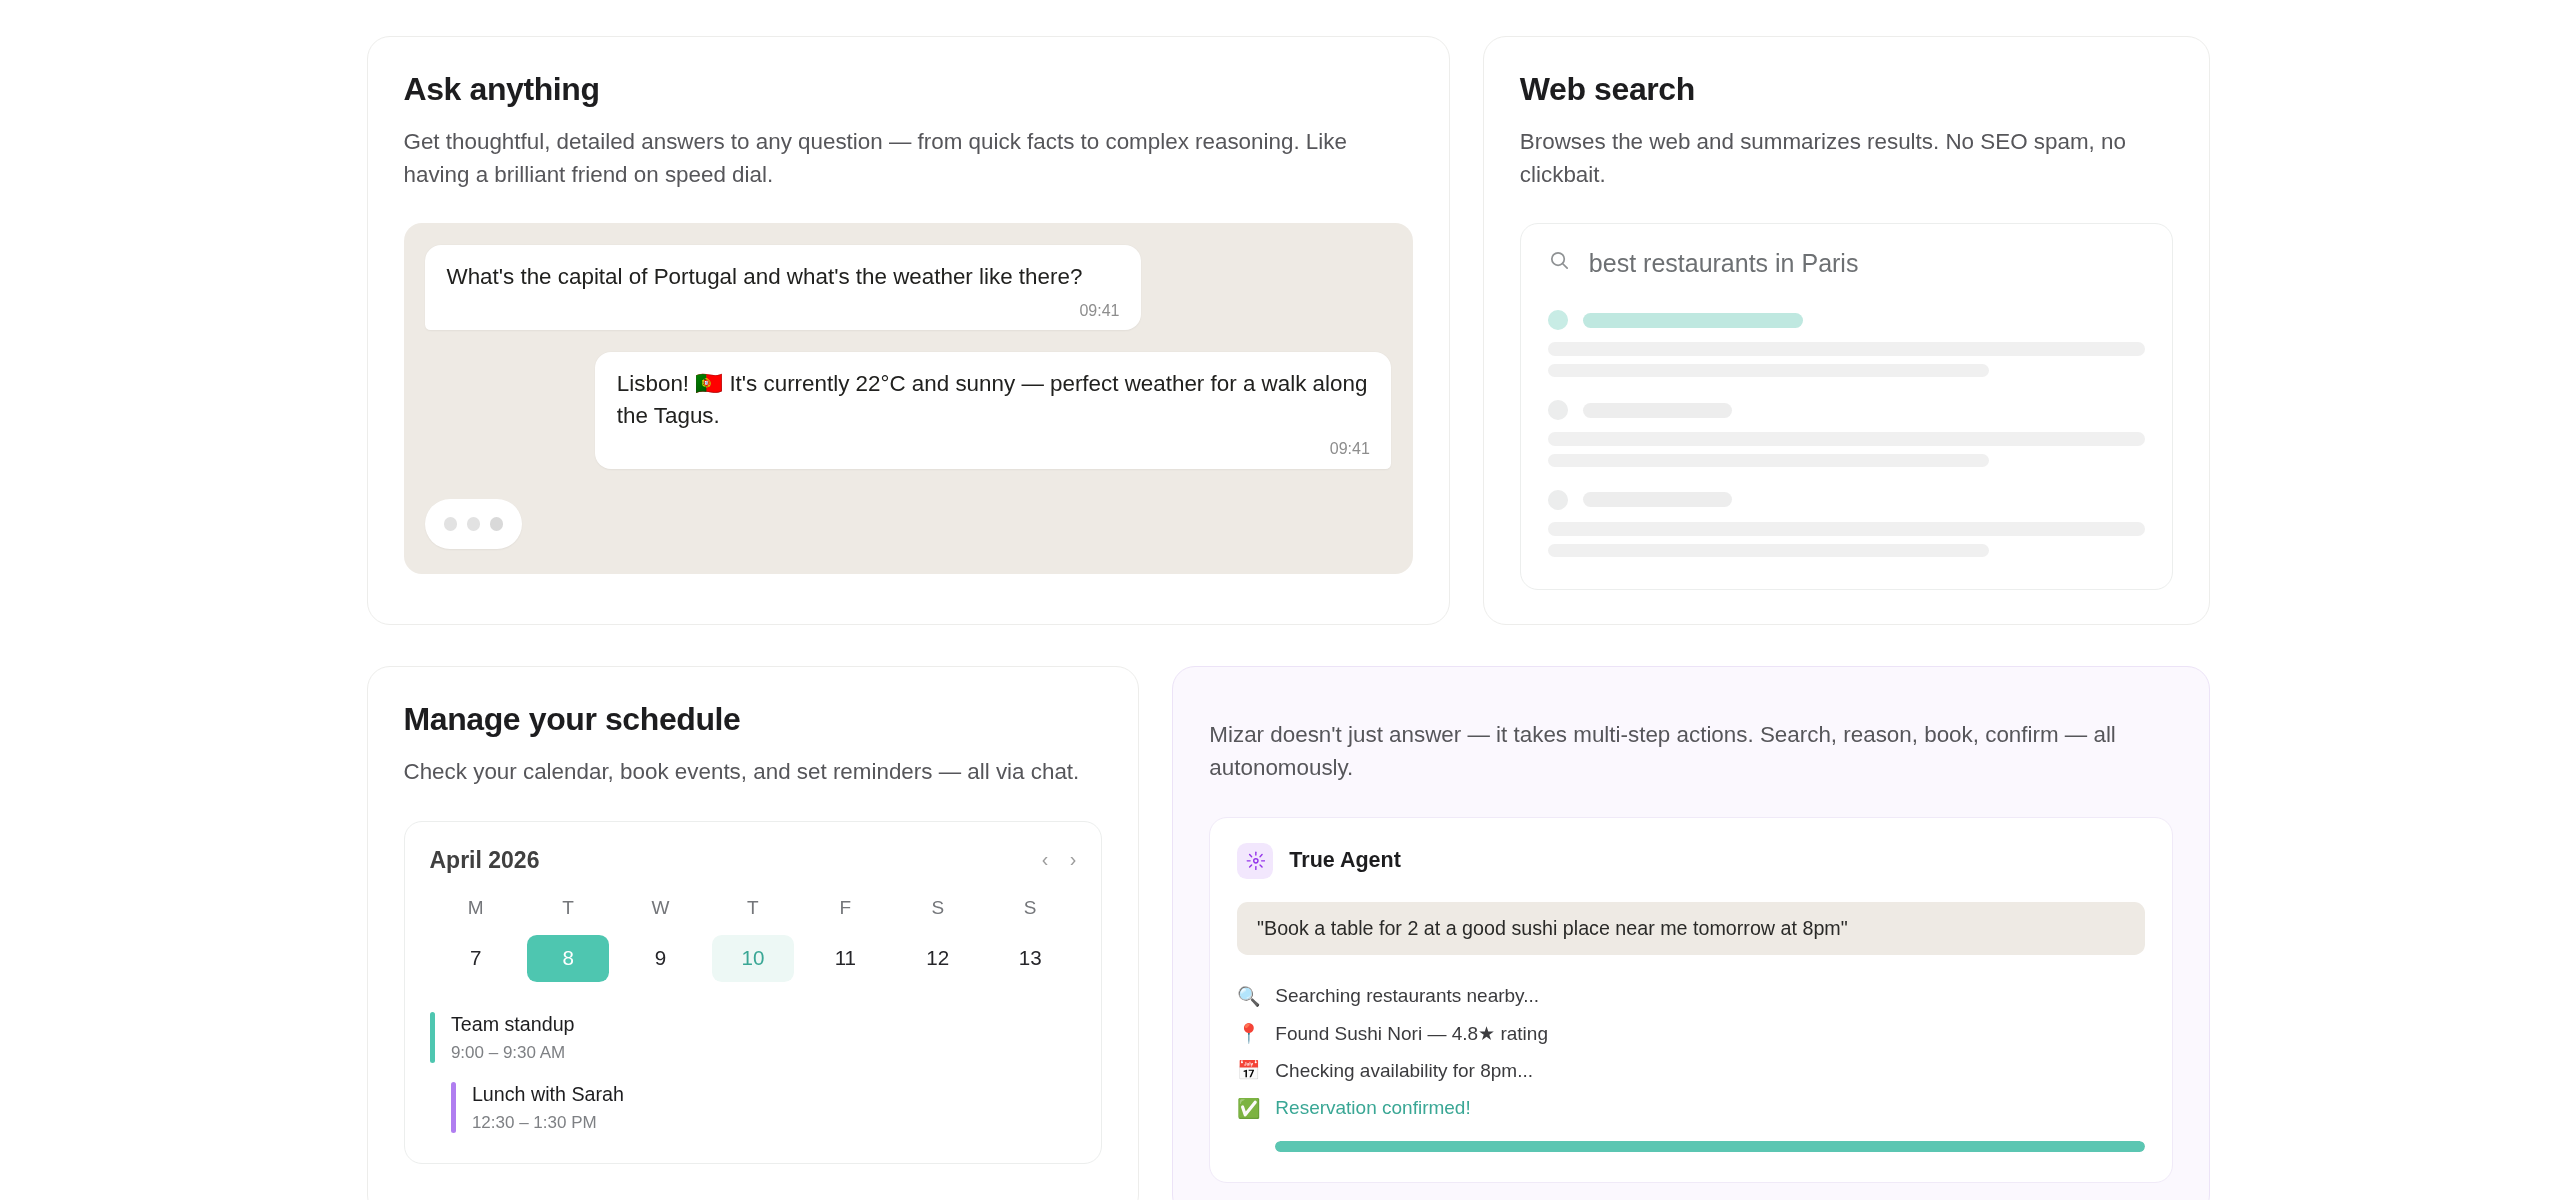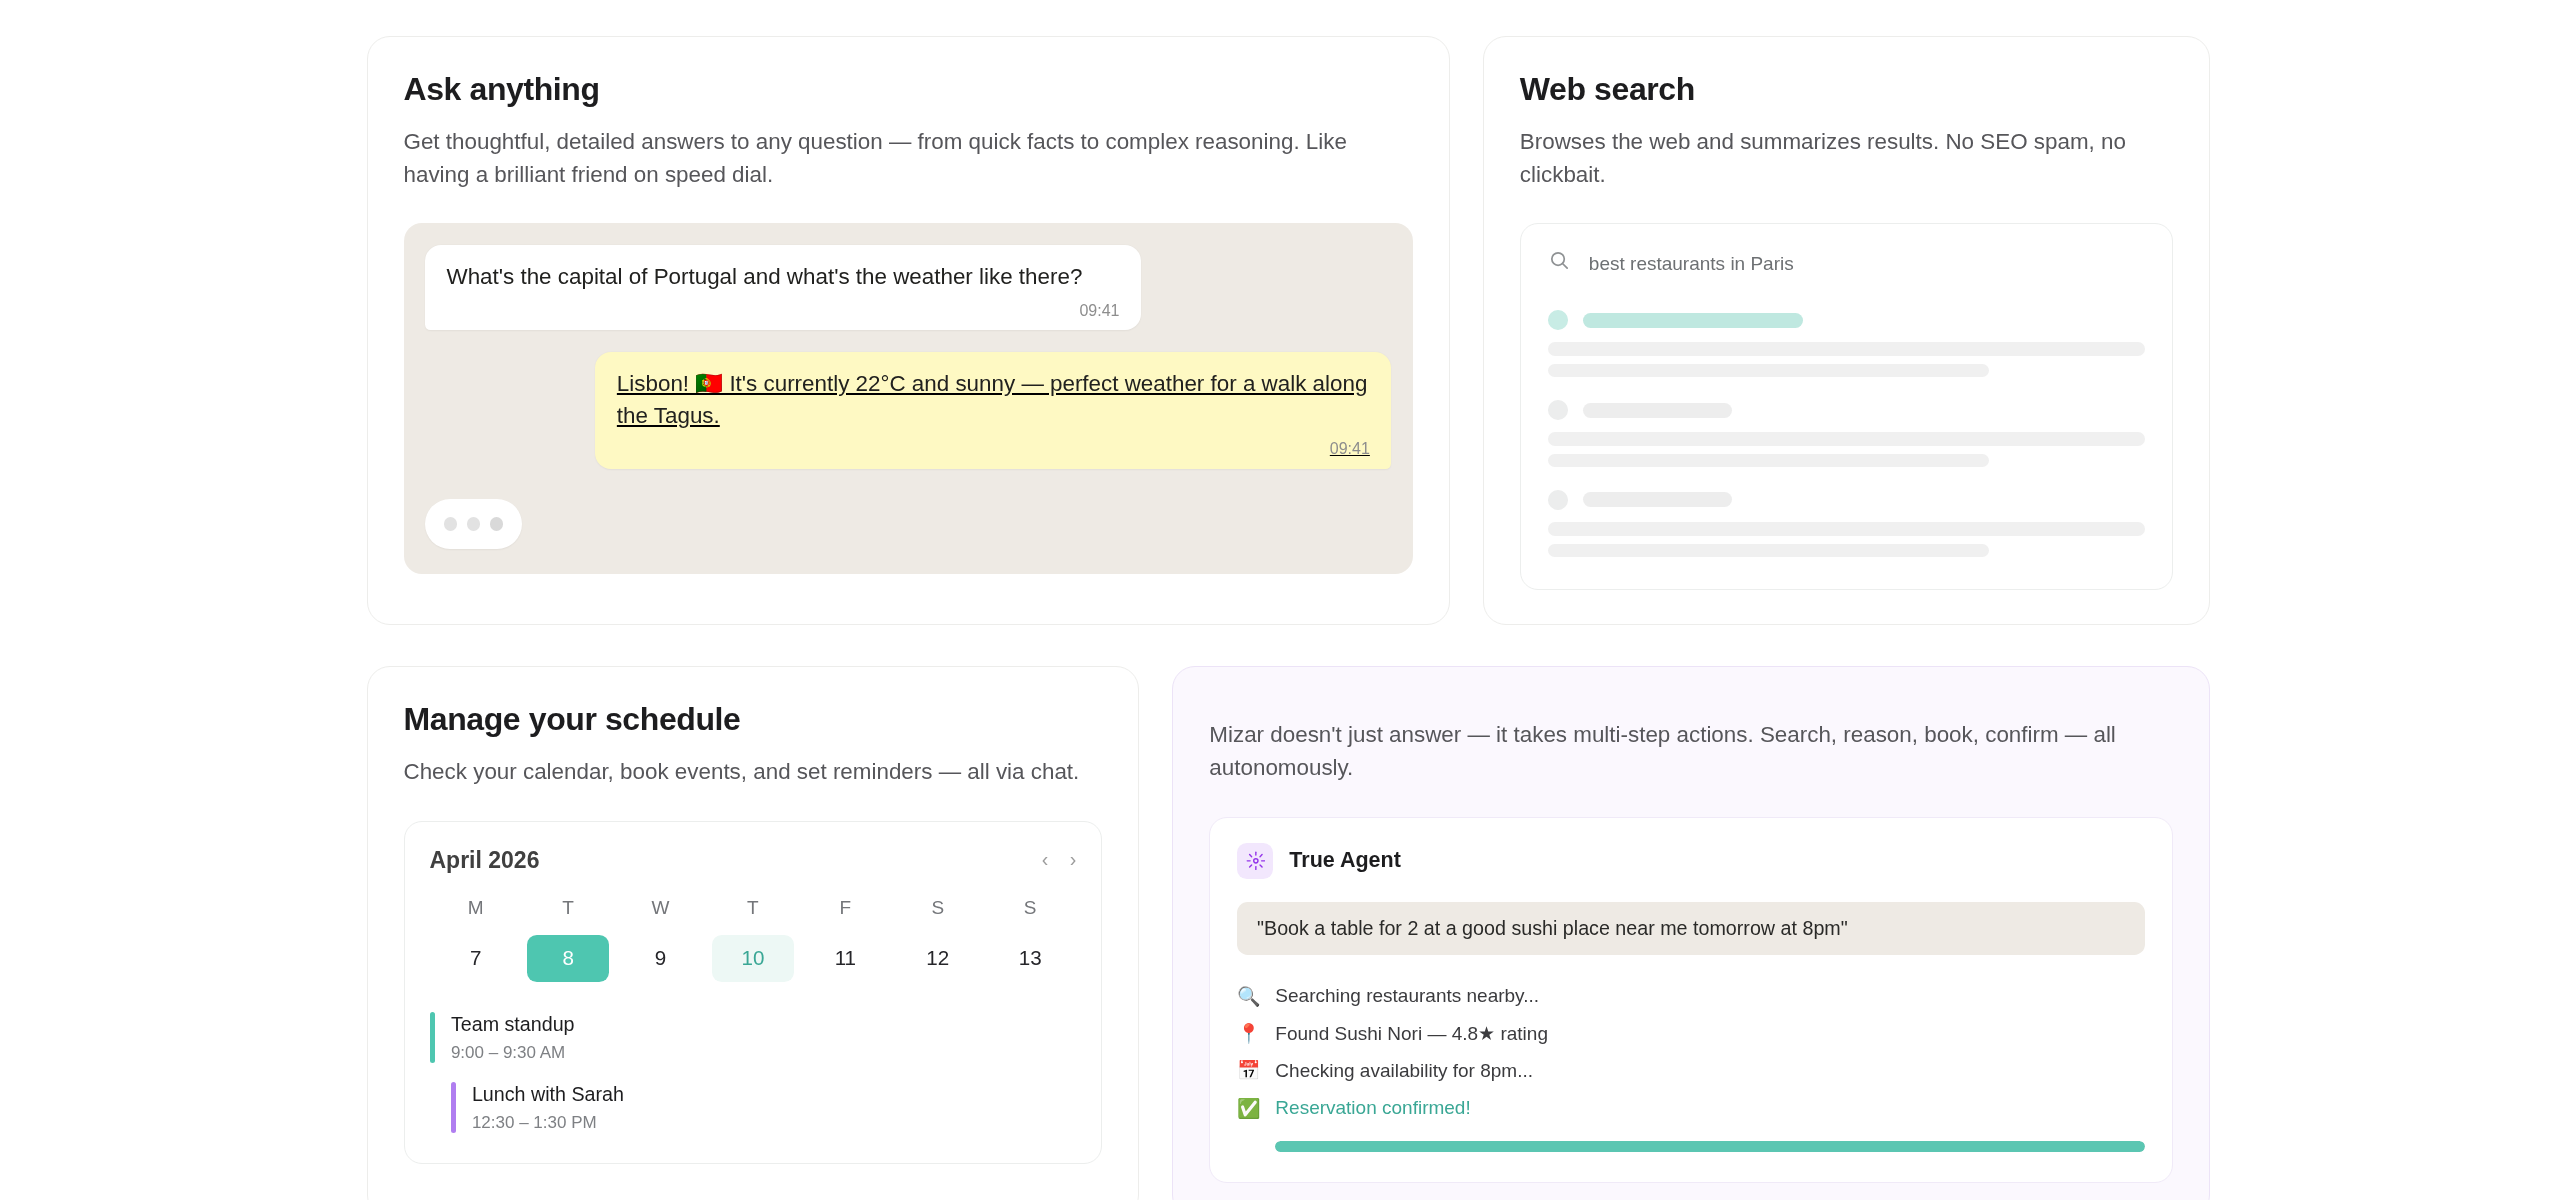--- a/index.html
+++ b/index.html
@@ -91,26 +91,25 @@
     position: relative;
   }
 
   .bubble-user {
     background: #ffffff;
     max-width: 716px;
     border-bottom-left-radius: 5.4px;
   }
 
   .bubble-bot {
-    background: #fef9c3;
+    background: #ffffff;
     max-width: 796px;
     margin-left: auto;
     margin-top: 21.5px;
     border-bottom-right-radius: 5.4px;
-    text-decoration: underline;
   }
 
   .bubble-text {
     font-size: 22.4px;
     line-height: 1.42;
     color: #21211f;
   }
 
   .bubble-time {
     font-size: 16px;
@@ -150,21 +149,21 @@
     min-height: 318px;
   }
 
   .search-row {
     display: flex;
     align-items: center;
     gap: 18px;
     margin-bottom: 32px;
   }
   .search-q { font-size: 21.5px; color: #8f9294; }
-  .search-text { font-size: 19px; color: #6d7073; }
+  .search-text { font-size: 25px; color: #6d7073; }
 
   .sk-group { margin-bottom: 23px; }
   .sk-head { display: flex; align-items: center; gap: 15px; margin-bottom: 12.5px; }
   .sk-dot { width: 19.7px; height: 19.7px; border-radius: 50%; background: #eceded; flex: none; }
   .sk-dot.accent { background: #c8ece5; }
   .sk-pill { height: 15px; border-radius: 8px; background: #ededed; }
   .sk-pill.accent { background: #bfe8e0; }
   .sk-line { height: 13.4px; border-radius: 7.2px; background: #f0f0f0; margin-top: 8px; }
 
   

